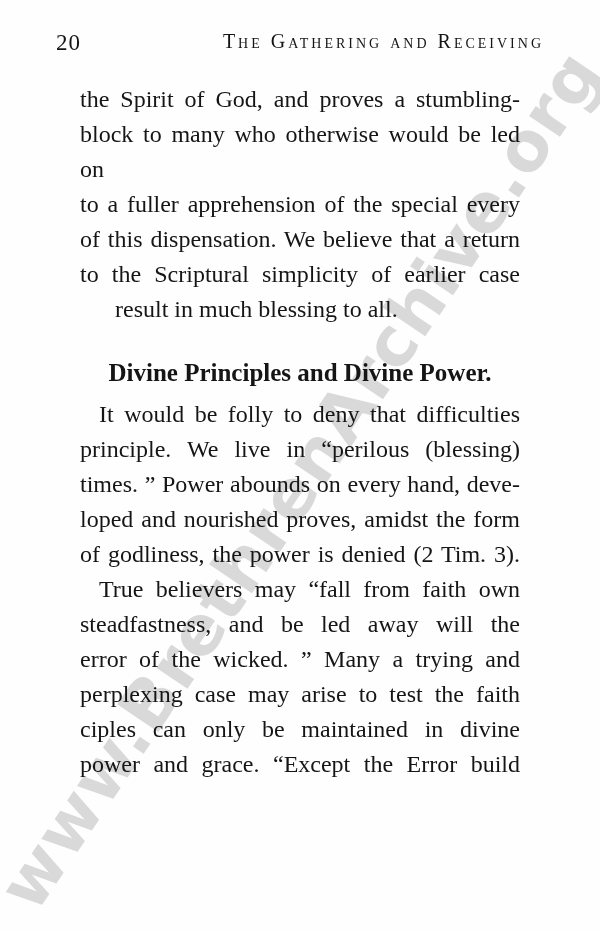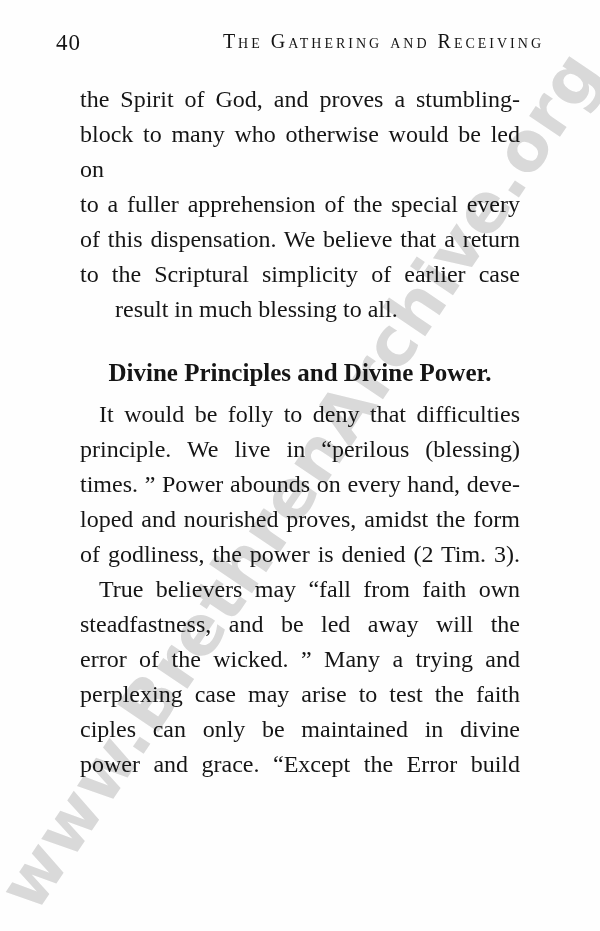--- a/index.html
+++ b/index.html
@@ -82,21 +82,21 @@
     margin: 28px 0 7px 0;
   }
 </style>
 </head>
 <body>
 
 <div class="page">
   <div class="watermark" style="color: rgb(217, 217, 217);">www.BrethrenArchive.org</div>
 
   <div class="page-header">
-    <span class="page-number">40</span>
+    <span class="page-number">20</span>
     <div class="running-title">The Gathering and Receiving</div>
   </div>
 
   <div class="text-body">
       <div class="paragraph">
         <div class="line">the Spirit of God, and proves a stumbling-</div>
         <div class="line">block to many who otherwise would be led on</div>
         <div class="line">to a fuller apprehension of the special every</div>
         <div class="line">of this dispensation. We believe that a return</div>
         <div class="line">to the Scriptural simplicity of earlier case</div>

